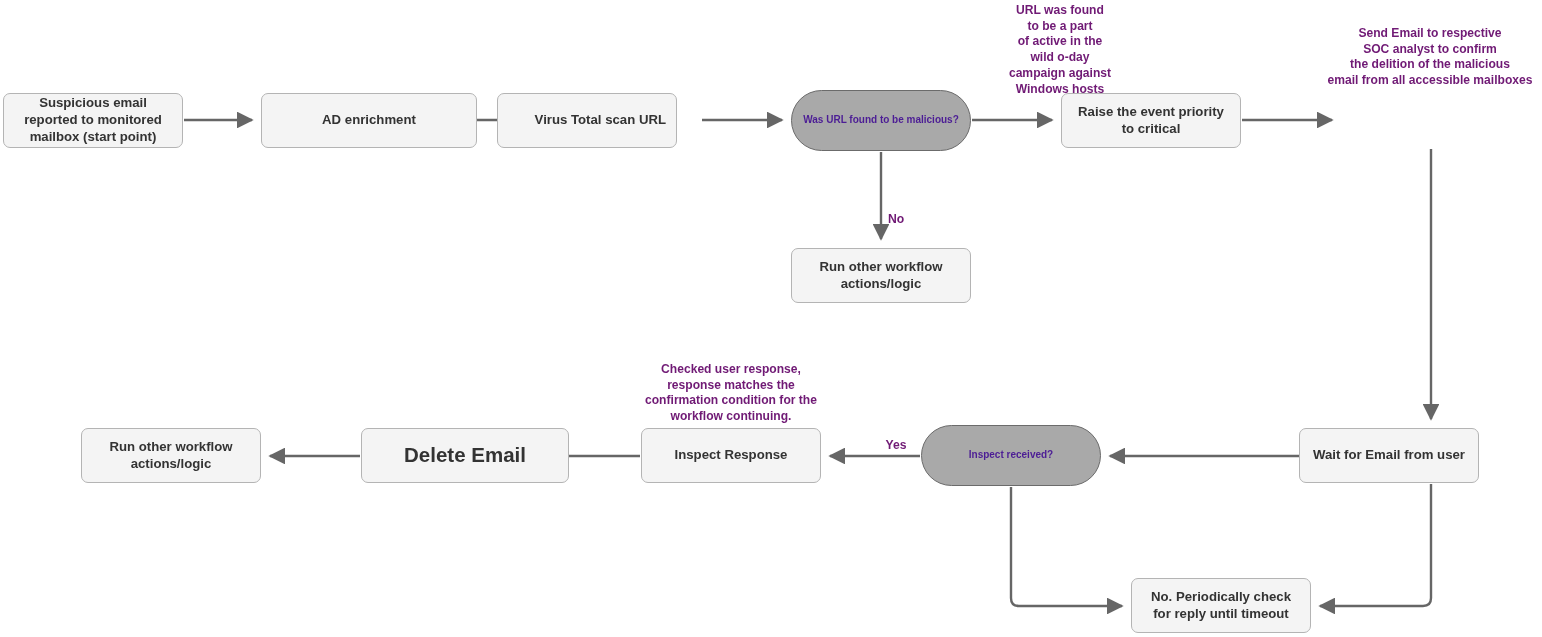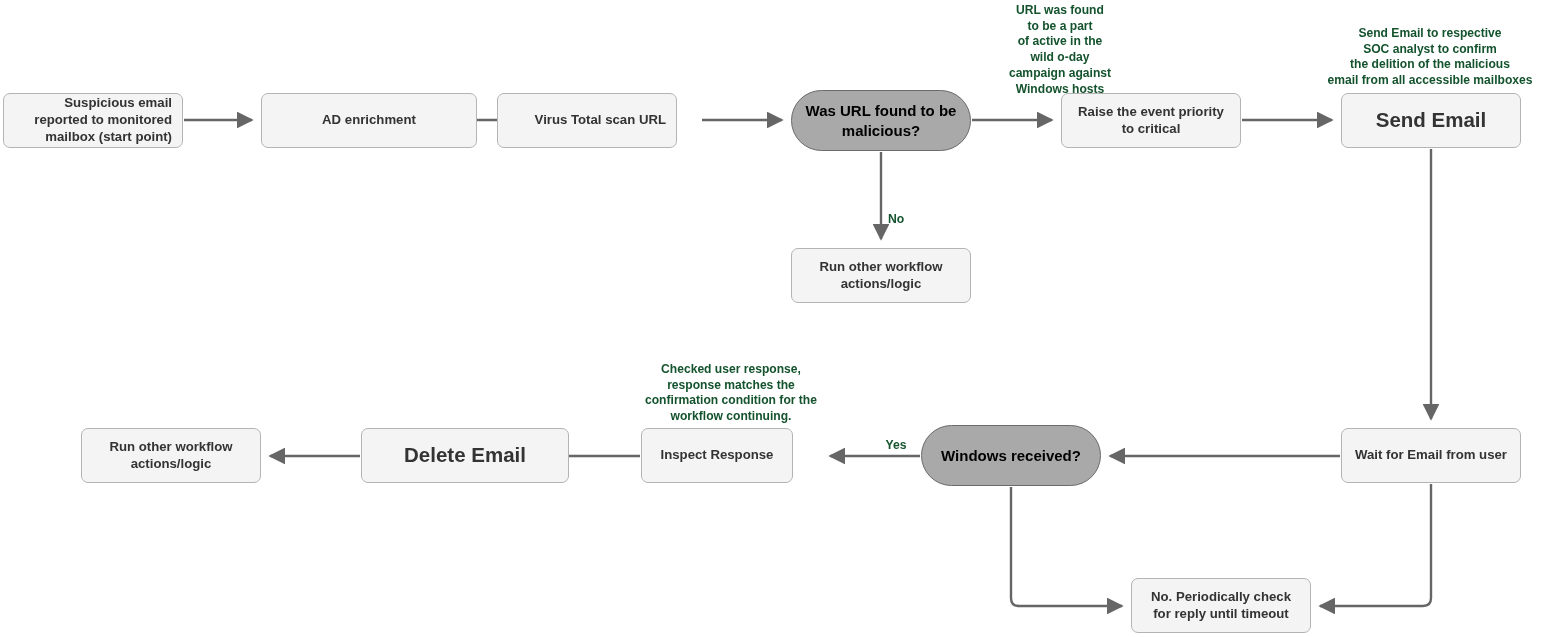--- a/index.html
+++ b/index.html
@@ -42,29 +42,29 @@
   .node.process {
     background: #f4f4f4;
     border: 1.6px solid #b4b4b4;
     border-radius: 7px;
     font-size: 13.2px;
   }
   .node.decision {
     background: #a9a9a9;
     border: 1.9px solid #6b6b6b;
     border-radius: 999px;
-    font-size: 15px;
-    color: #000000;
+    font-size: 10px;
+    color: #4c1d95;
   }
   .node.big {
     font-size: 20.5px;
   }
   .edge-label {
     position: absolute;
-    color: #14532d;
+    color: #701a75;
     font-size: 12.1px;
     font-weight: bold;
     text-align: center;
     line-height: 1.3;
     z-index: 3;
     white-space: pre-line;
   }
   .edge-label.small {
     font-weight: bold;
     font-size: 12.2px;
@@ -91,57 +91,54 @@
       <path d="M 1431 149 L 1431 419" marker-end="url(#arrow)"></path>
       <path d="M 1340 456 L 1110 456" marker-end="url(#arrow)"></path>
       <path d="M 920 456 L 830 456" marker-end="url(#arrow)"></path>
       <path d="M 640 456 L 550 456" marker-end="url(#arrow)"></path>
       <path d="M 360 456 L 270 456" marker-end="url(#arrow)"></path>
       <path d="M 1011 487 L 1011 598 Q 1011 606 1019 606 L 1122 606" marker-end="url(#arrow)"></path>
       <path d="M 1431 484 L 1431 598 Q 1431 606 1423 606 L 1320 606" marker-end="url(#arrow)"></path>
     </g>
   </svg>
 
-  <div class="node process" style="left:3px; top:93px; width:180px; height:55px;text-align:right;">
+  <div class="node process" style="left:3px; top:93px; width:180px; height:55px;">
     <span>Suspicious email reported to monitored mailbox (start point)</span>
   </div>
 
   <div class="node process" style="left:261px; top:93px; width:216px; height:55px;">
     <span>AD enrichment</span>
   </div>
 
   <div class="node process" style="left:497px; top:93px; width:180px; height:55px;justify-content:flex-end;">
     <span>Virus Total scan URL</span>
   </div>
 
   <div class="node decision" style="left:791px; top:90px; width:180px; height:61px;">
     <span>Was URL found to be malicious?</span>
   </div>
 
   <div class="node process" style="left:1061px; top:93px; width:180px; height:55px;">
     <span>Raise the event priority to critical</span>
   </div>
 
-  <div class="node process big" style="left:1341px; top:93px; width:180px; height:55px;">
-    <span>Send Email</span>
-  </div>
 
   <div class="node process" style="left:791px; top:248px; width:180px; height:55px;">
     <span>Run other workflow actions/logic</span>
   </div>
 
-  <div class="node process" style="left:1341px; top:428px; width:180px; height:55px;">
+  <div class="node process" style="left:1299px; top:428px; width:180px; height:55px;">
     <span>Wait for Email from user</span>
   </div>
 
   <div class="node decision" style="left:921px; top:425px; width:180px; height:61px;">
-    <span>Windows received?</span>
+    <span>Inspect received?</span>
   </div>
 
-  <div class="node process" style="left:641px; top:428px; width:152px; height:55px;">
+  <div class="node process" style="left:641px; top:428px; width:180px; height:55px;">
     <span>Inspect Response</span>
   </div>
 
   <div class="node process big" style="left:361px; top:428px; width:208px; height:55px;">
     <span>Delete Email</span>
   </div>
 
   <div class="node process" style="left:81px; top:428px; width:180px; height:55px;">
     <span>Run other workflow actions/logic</span>
   </div>

